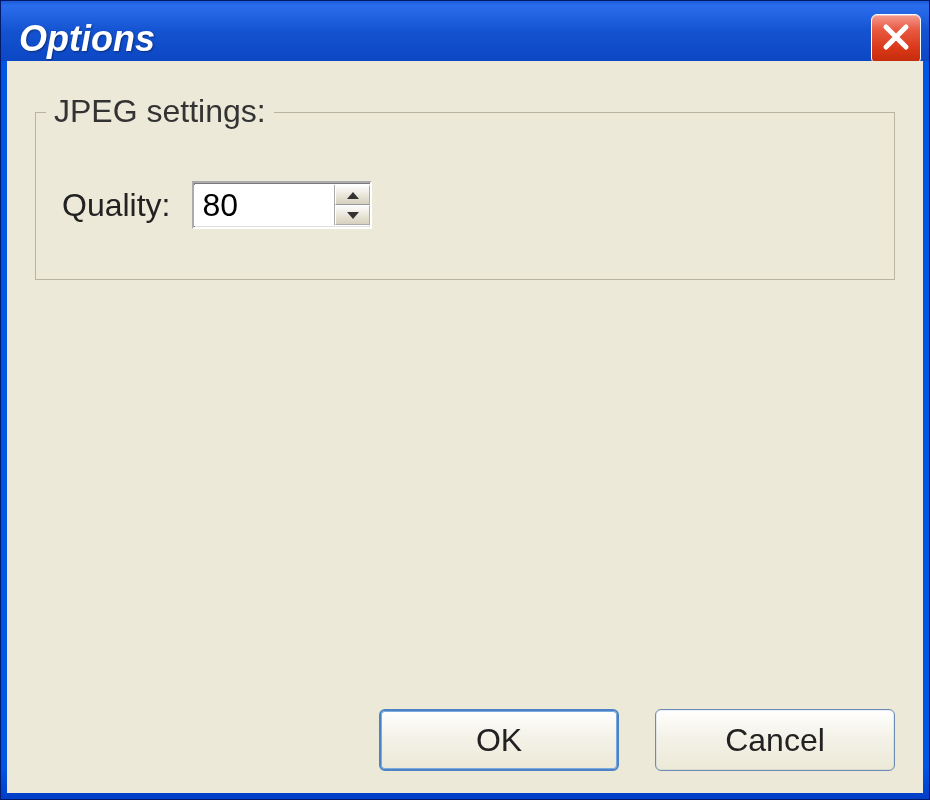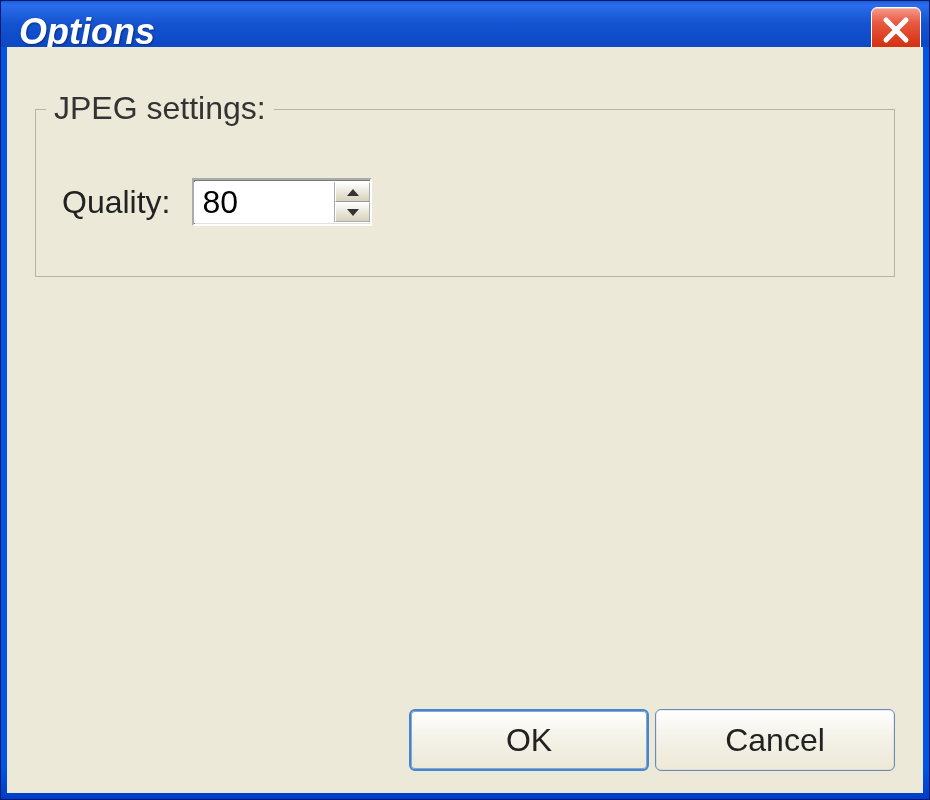--- a/index.html
+++ b/index.html
@@ -16,21 +16,21 @@
     }
     .window {
       width: 930px;
       height: 800px;
       background: linear-gradient(to bottom, #0a246a 0%, #3a6ea5 2%, #0a246a 3%, #0055e5 4%, #0055e5 96%, #003dc6 100%);
       border: 1px solid #001a6b;
       display: flex;
       flex-direction: column;
     }
     .titlebar {
-      height: 46px;
+      height: 60px;
       background: linear-gradient(to bottom, #1b5bd8 0%, #2a6dec 8%, #1453d0 50%, #0c47c4 100%);
       display: flex;
       align-items: center;
       justify-content: space-between;
       padding: 16px 8px 0 18px;
     }
     .title-text {
       color: #ffffff;
       font-size: 36px;
       font-weight: bold;
@@ -50,21 +50,21 @@
       box-shadow: inset 0 1px 0 rgba(255,255,255,0.4);
     }
     .close-btn svg {
       width: 30px;
       height: 30px;
     }
     .client-area {
       flex: 1;
       background: #ece9d8;
       margin: 0 6px 6px 6px;
-      padding: 40px 28px 22px 28px;
+      padding: 29px 28px 22px 28px;
       display: flex;
       flex-direction: column;
       justify-content: space-between;
     }
     .groupbox {
       border: 1px solid #b8b4a0;
       padding: 40px 26px 50px 26px;
       position: relative;
       margin-top: 22px;
     }
@@ -124,21 +124,21 @@
     .spinner-btn:first-child {
       border-bottom: 1px solid #999;
     }
     .spinner-btn svg {
       width: 14px;
       height: 9px;
     }
     .button-row {
       display: flex;
       justify-content: flex-end;
-      gap: 6px;
+      gap: 36px;
       margin-top: 20px;
     }
     .dlg-button {
       min-width: 240px;
       height: 62px;
       background: linear-gradient(to bottom, #ffffff 0%, #f4f2e8 45%, #ece9d8 100%);
       border: 1px solid #6b8bb3;
       border-radius: 6px;
       font-size: 32px;
       color: #222;

